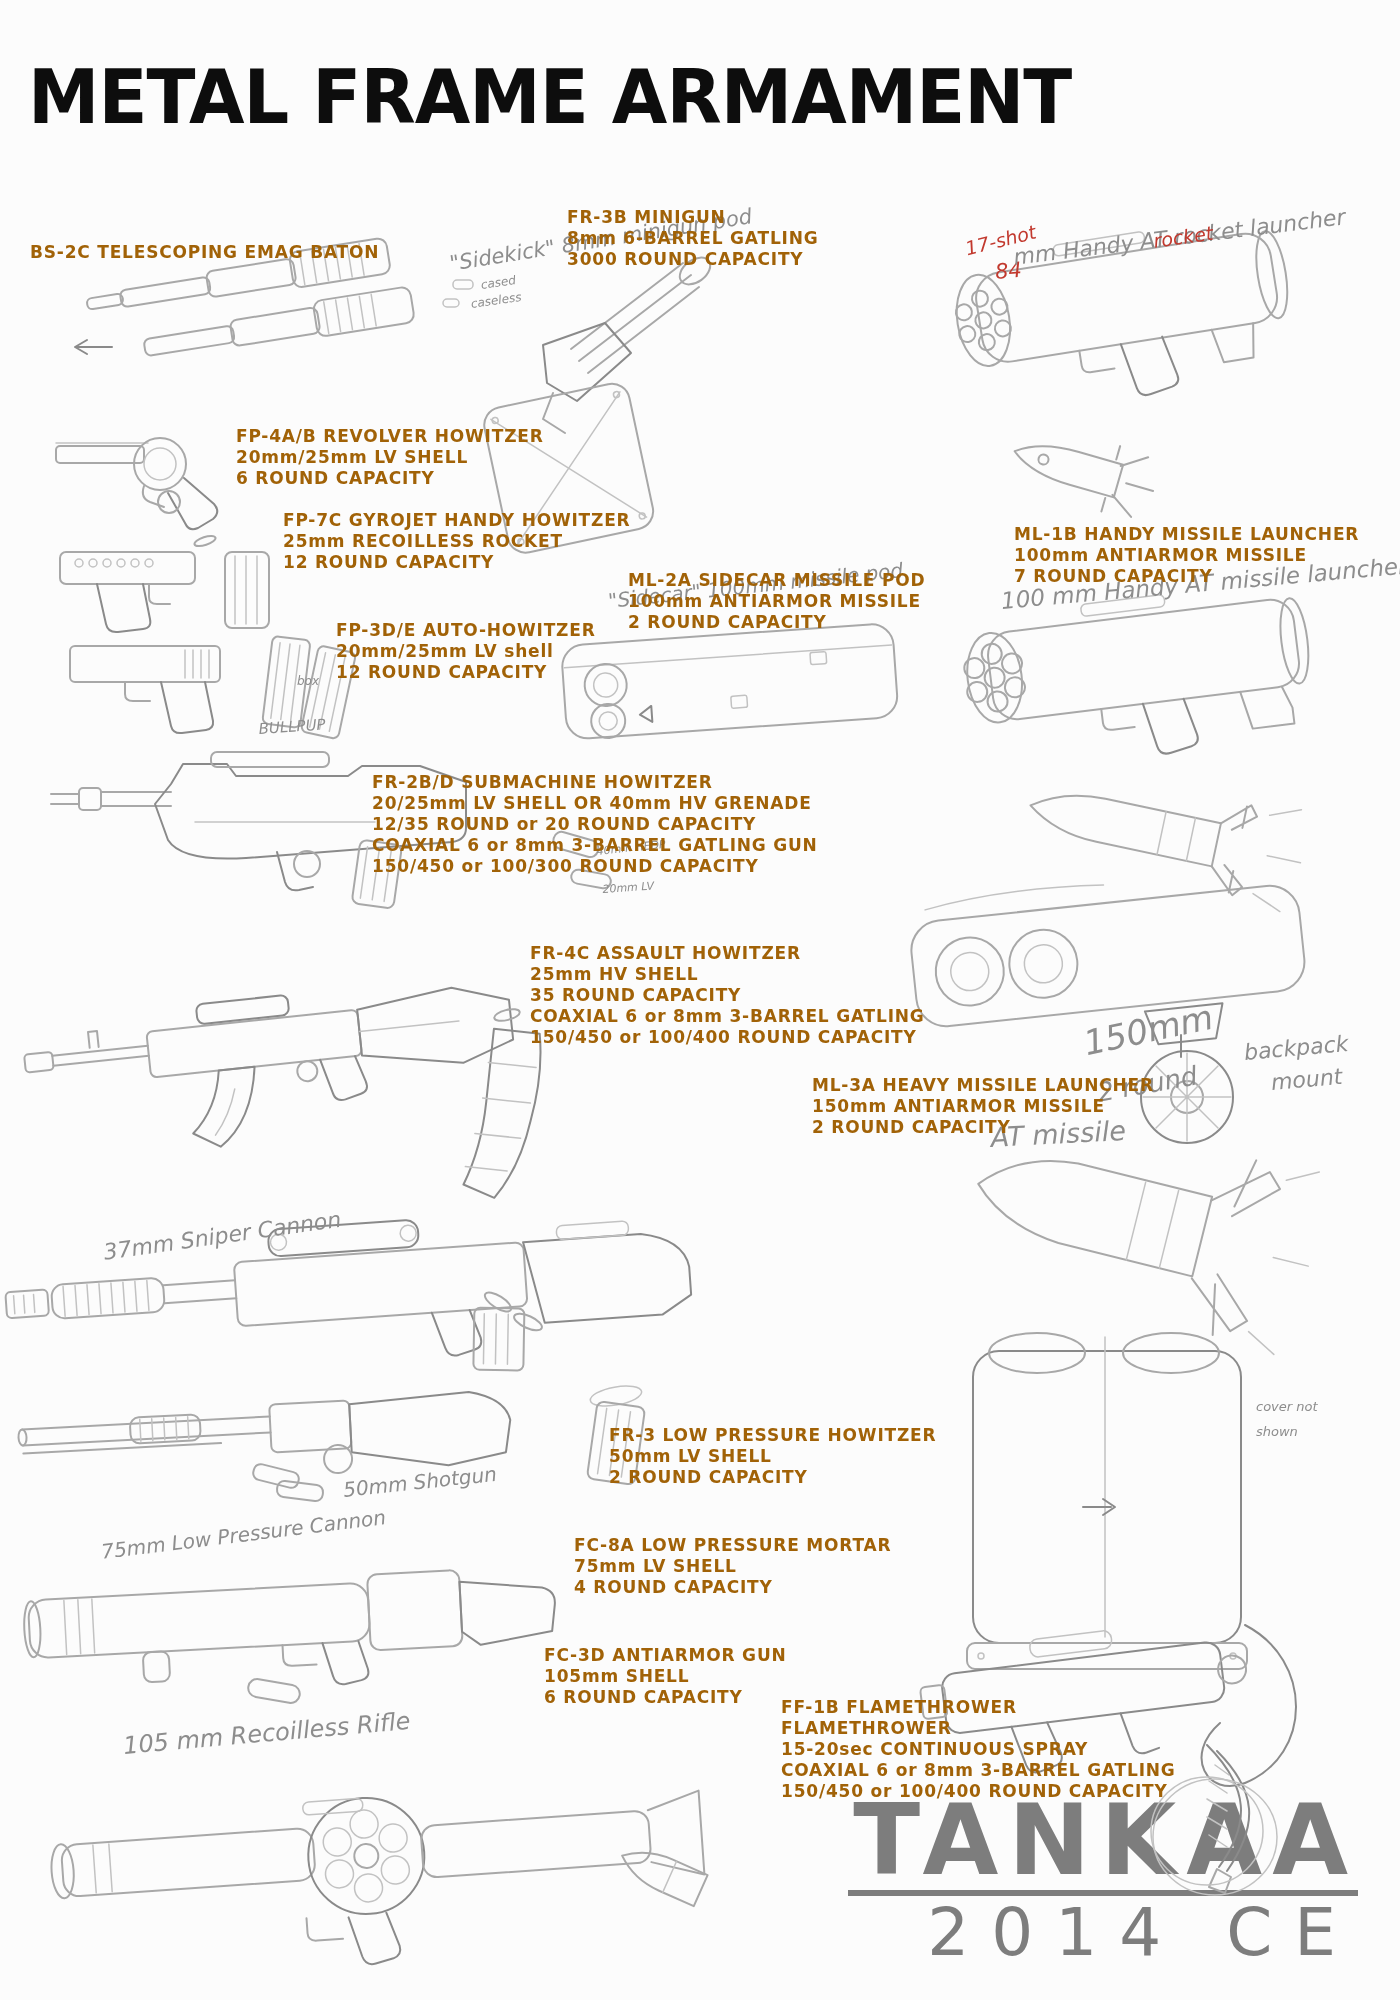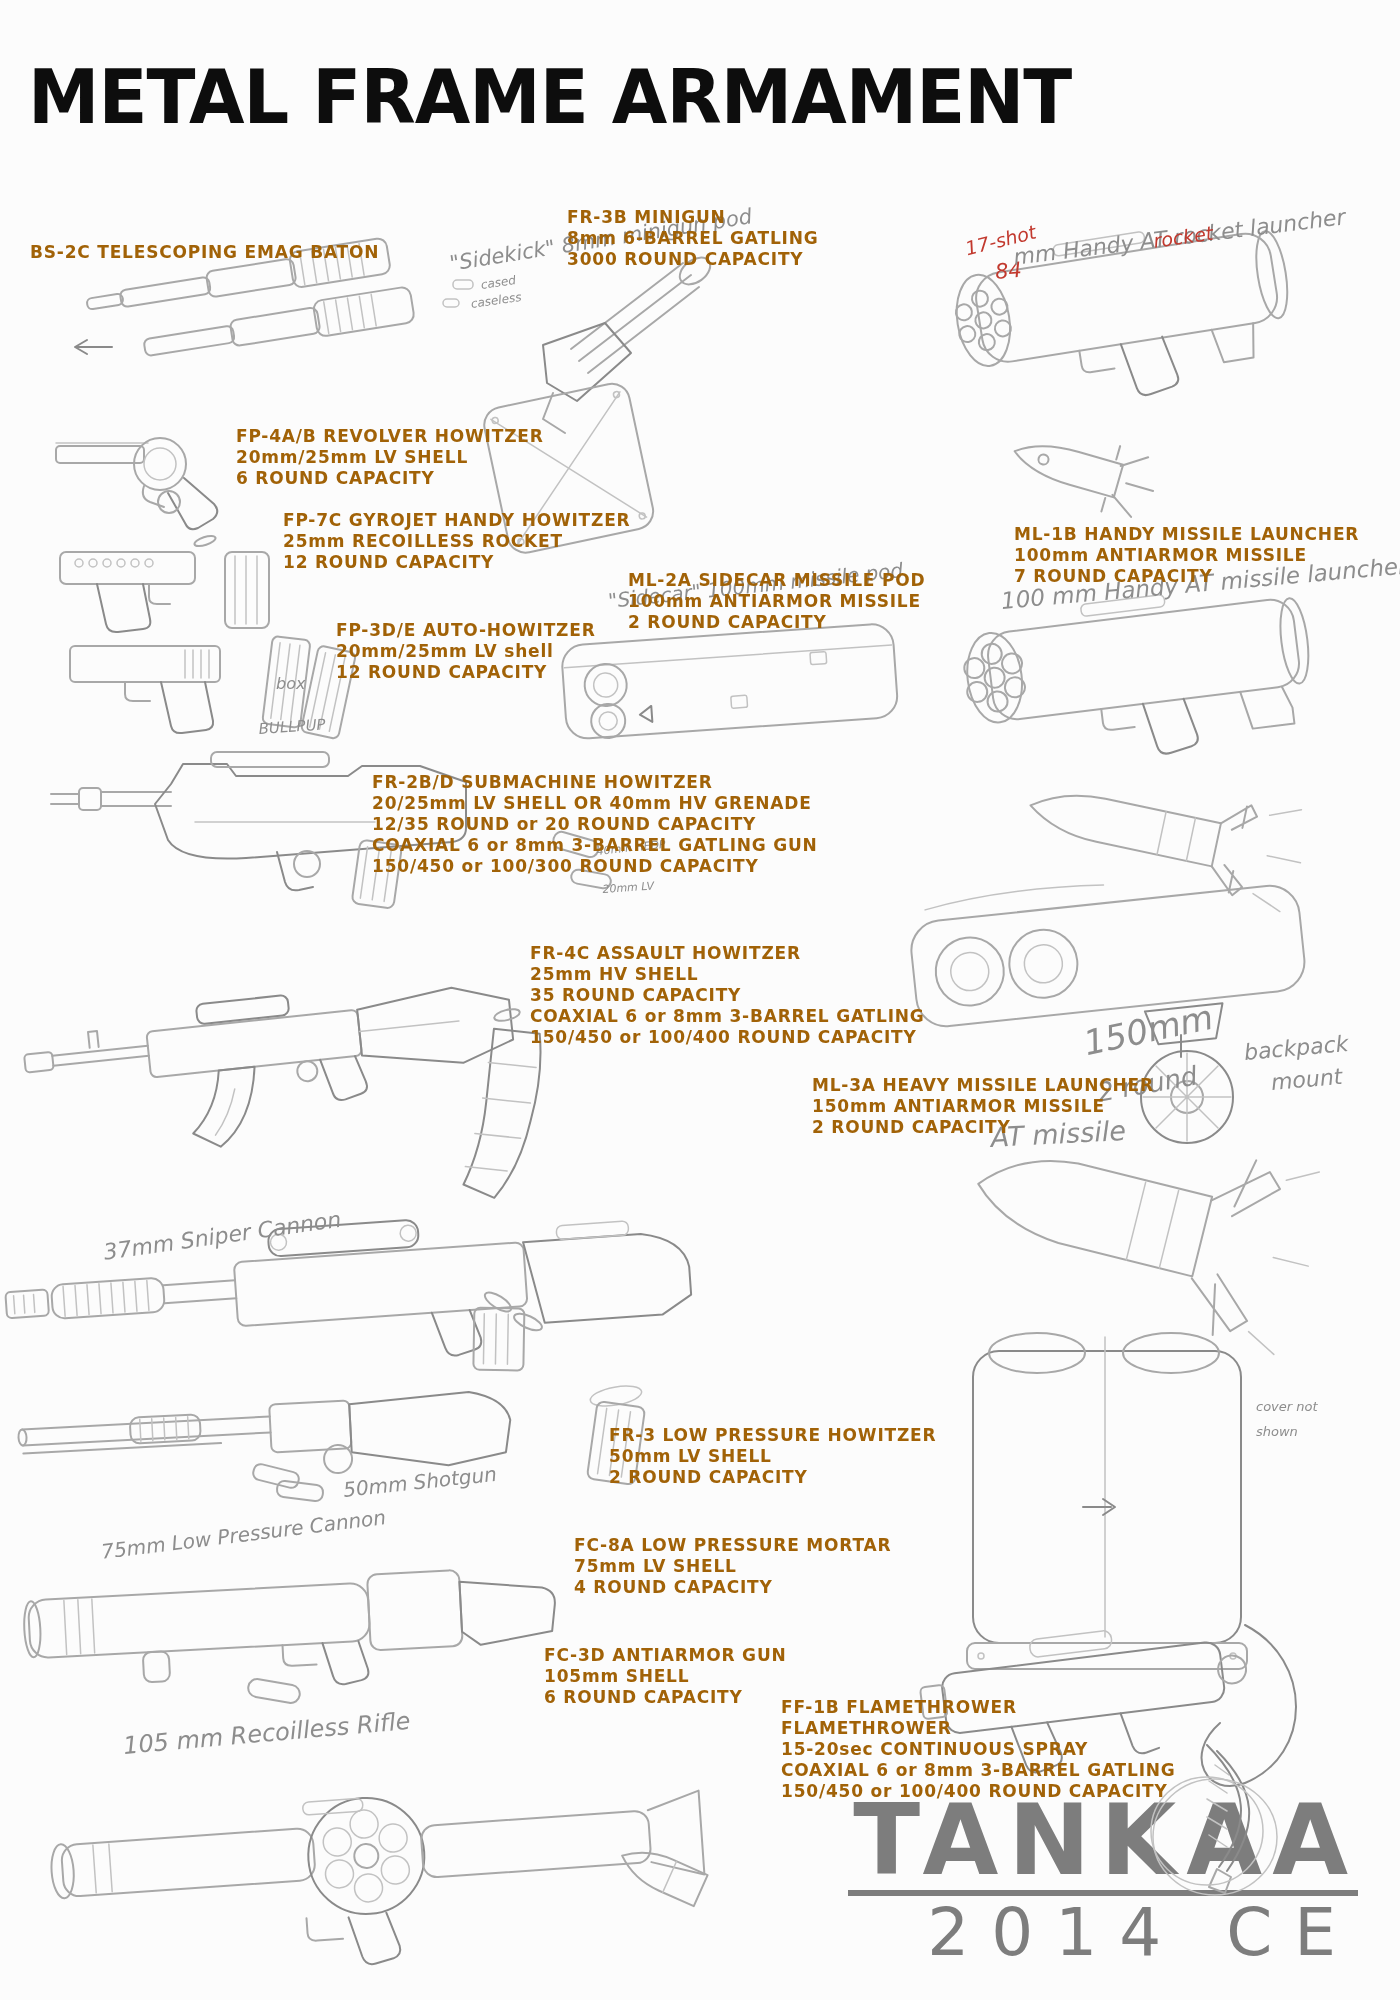--- a/index.html
+++ b/index.html
@@ -357,21 +357,21 @@
   <div class="note" style="left:470px;top:297px;font-size:12px;transform:rotate(-8deg)">caseless</div>
   <div class="note red" style="left:963px;top:238px;font-size:19px;transform:rotate(-14deg)">17-shot</div>
   <div class="note red" style="left:994px;top:260px;font-size:21px;transform:rotate(-5deg)">84</div>
   <div class="note" style="left:1012px;top:245px;font-size:22px;transform:rotate(-7deg)">mm Handy AT rocket launcher</div>
   <div class="note red" style="left:1152px;top:230px;font-size:19px;transform:rotate(-8deg)">rocket</div>
   <div class="note" style="left:607px;top:589px;font-size:20px;transform:rotate(-6deg)">"Sidecar" 100mm missile pod</div>
   <div class="note" style="left:1000px;top:588px;font-size:23px;transform:rotate(-5deg)">100 mm Handy AT missile launcher</div>
   <div class="note" style="left:258px;top:720px;font-size:15px;transform:rotate(-4deg)">BULLPUP</div>
   <div class="note" style="left:596px;top:845px;font-size:11px;transform:rotate(-6deg)">40mm HEDP</div>
   <div class="note" style="left:602px;top:883px;font-size:11px;transform:rotate(-4deg)">20mm LV</div>
-  <div class="note" style="left:276px;top:674px;font-size:16px">box</div>
+  <div class="note" style="left:297px;top:674px;font-size:12px">box</div>
   <div class="note" style="left:1080px;top:1024px;font-size:34px;transform:rotate(-12deg)">150mm</div>
   <div class="note" style="left:1095px;top:1078px;font-size:26px;transform:rotate(-10deg)">2 round</div>
   <div class="note" style="left:990px;top:1122px;font-size:27px;transform:rotate(-3deg)">AT missile</div>
   <div class="note" style="left:1243px;top:1040px;font-size:22px;transform:rotate(-5deg)">backpack</div>
   <div class="note" style="left:1270px;top:1070px;font-size:22px;transform:rotate(-5deg)">mount</div>
   <div class="note" style="left:102px;top:1240px;font-size:22px;transform:rotate(-8deg)">37mm Sniper Cannon</div>
   <div class="note" style="left:342px;top:1478px;font-size:20px;transform:rotate(-6deg)">50mm Shotgun</div>
   <div class="note" style="left:100px;top:1540px;font-size:20px;transform:rotate(-7deg)">75mm Low Pressure Cannon</div>
   <div class="note" style="left:122px;top:1732px;font-size:24px;transform:rotate(-5deg)">105 mm Recoilless Rifle</div>
   <div class="note" style="left:1256px;top:1394px;font-size:13px;white-space:normal;width:72px;line-height:25px">cover not shown</div>

